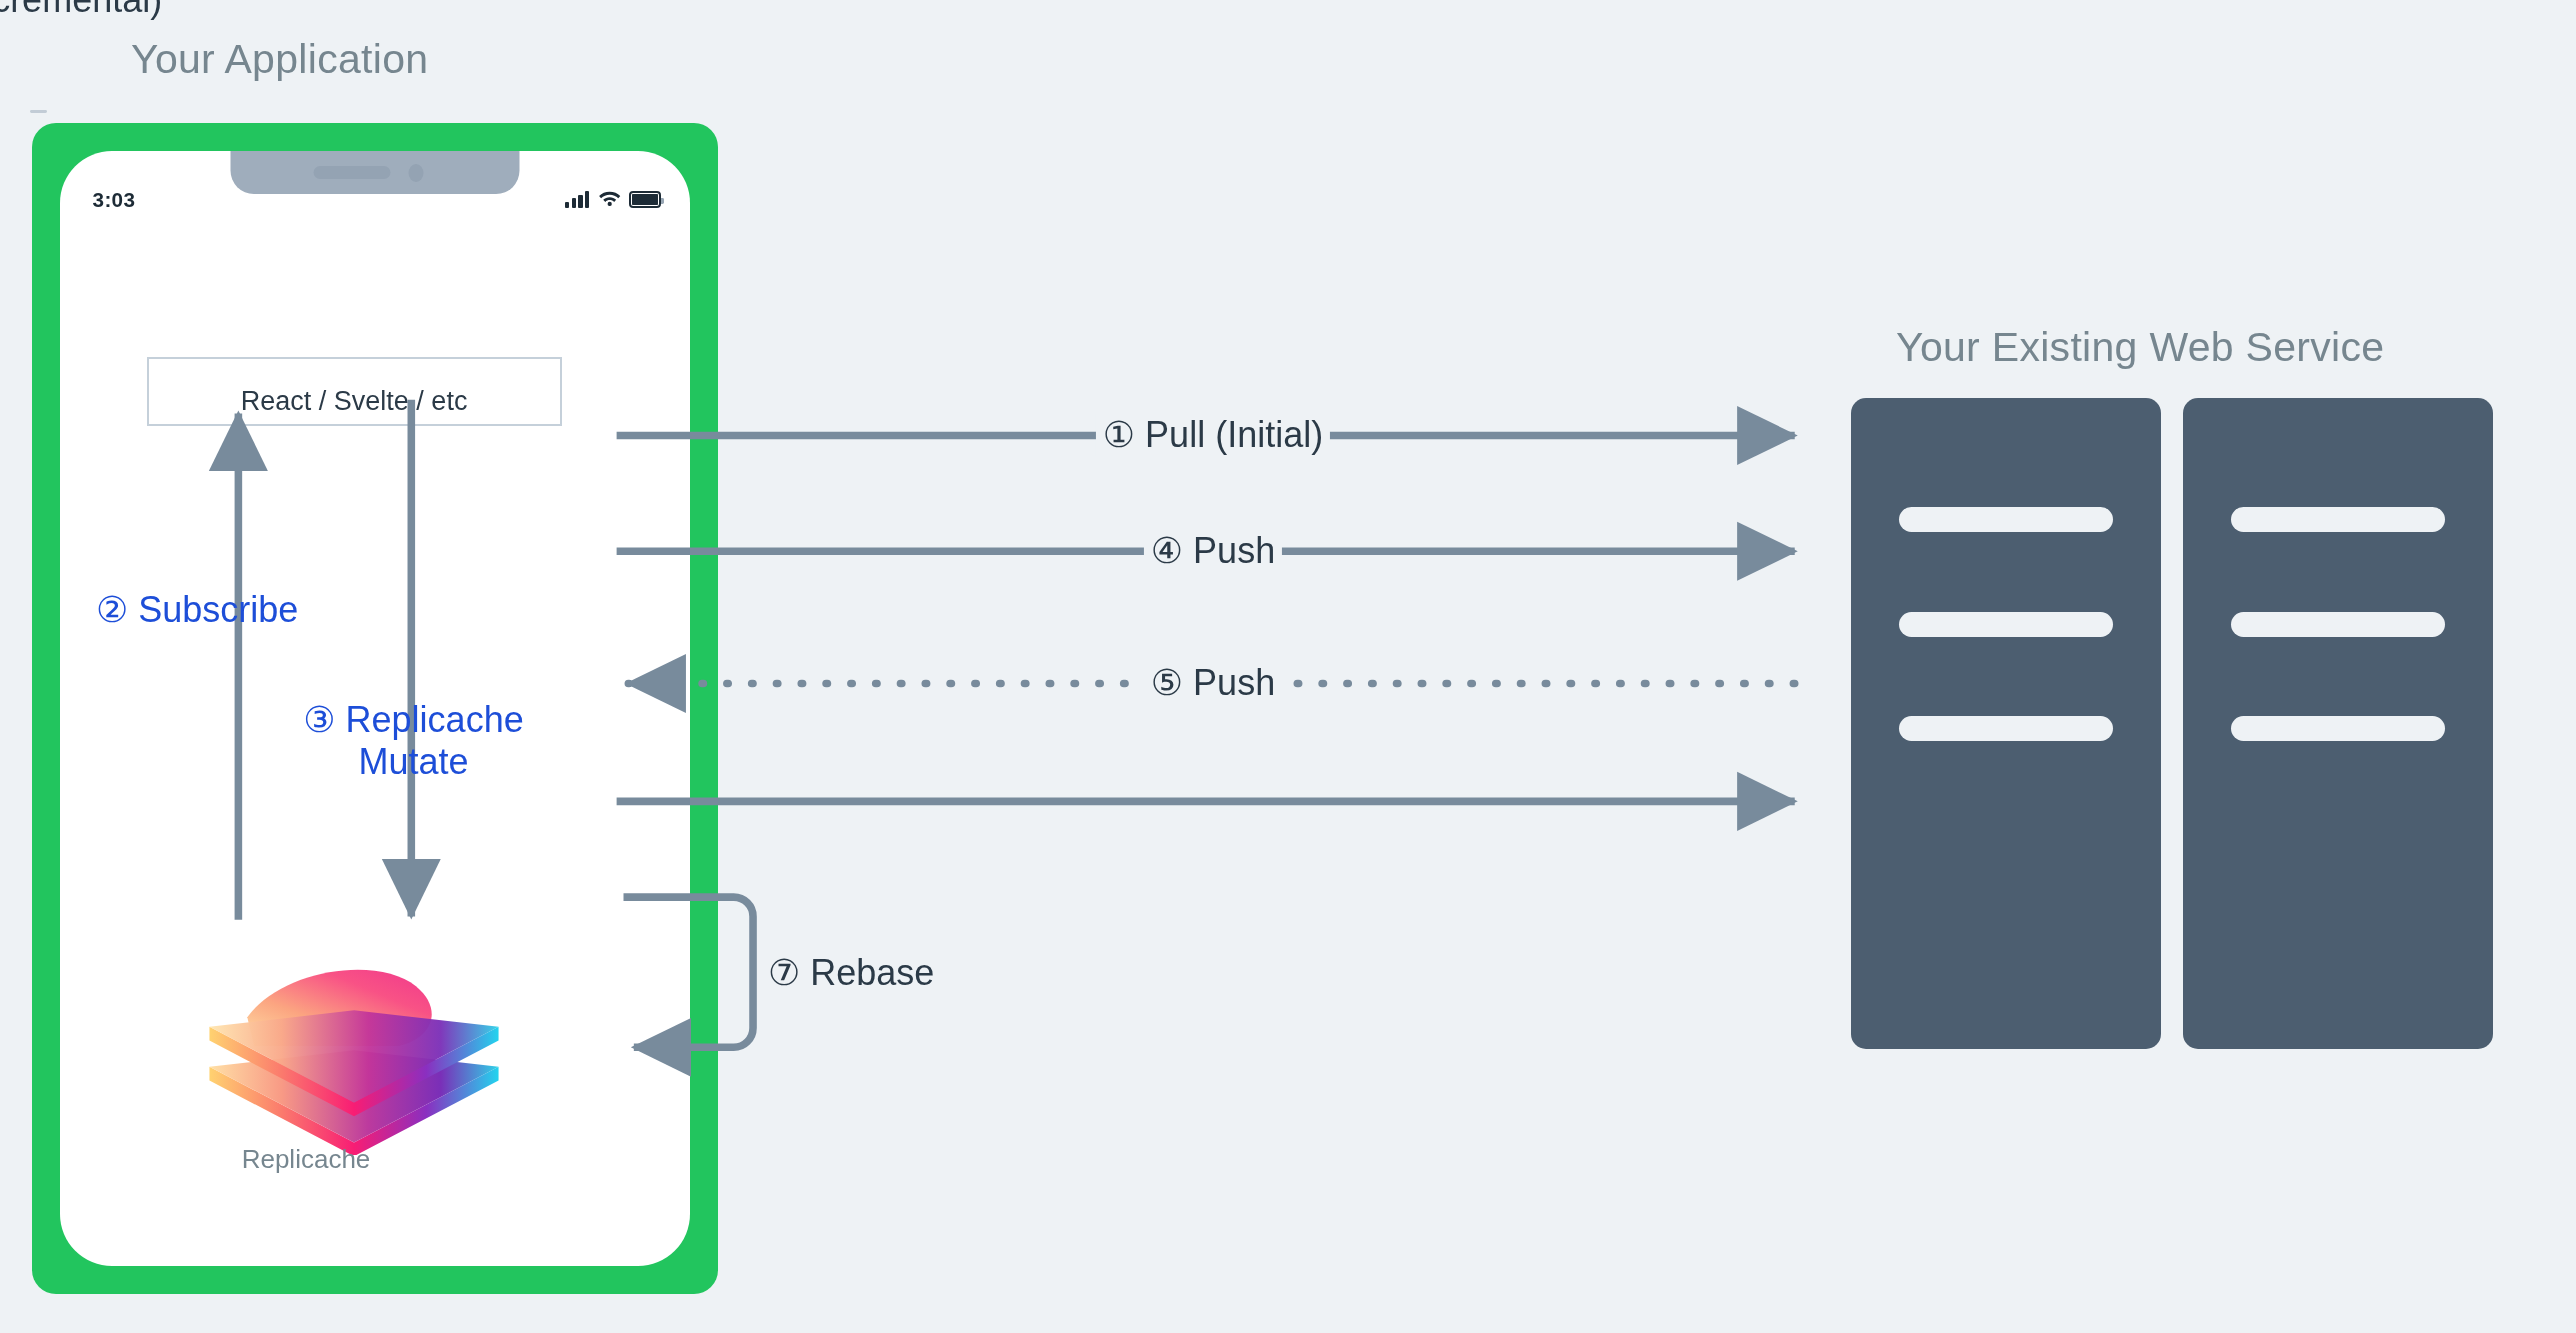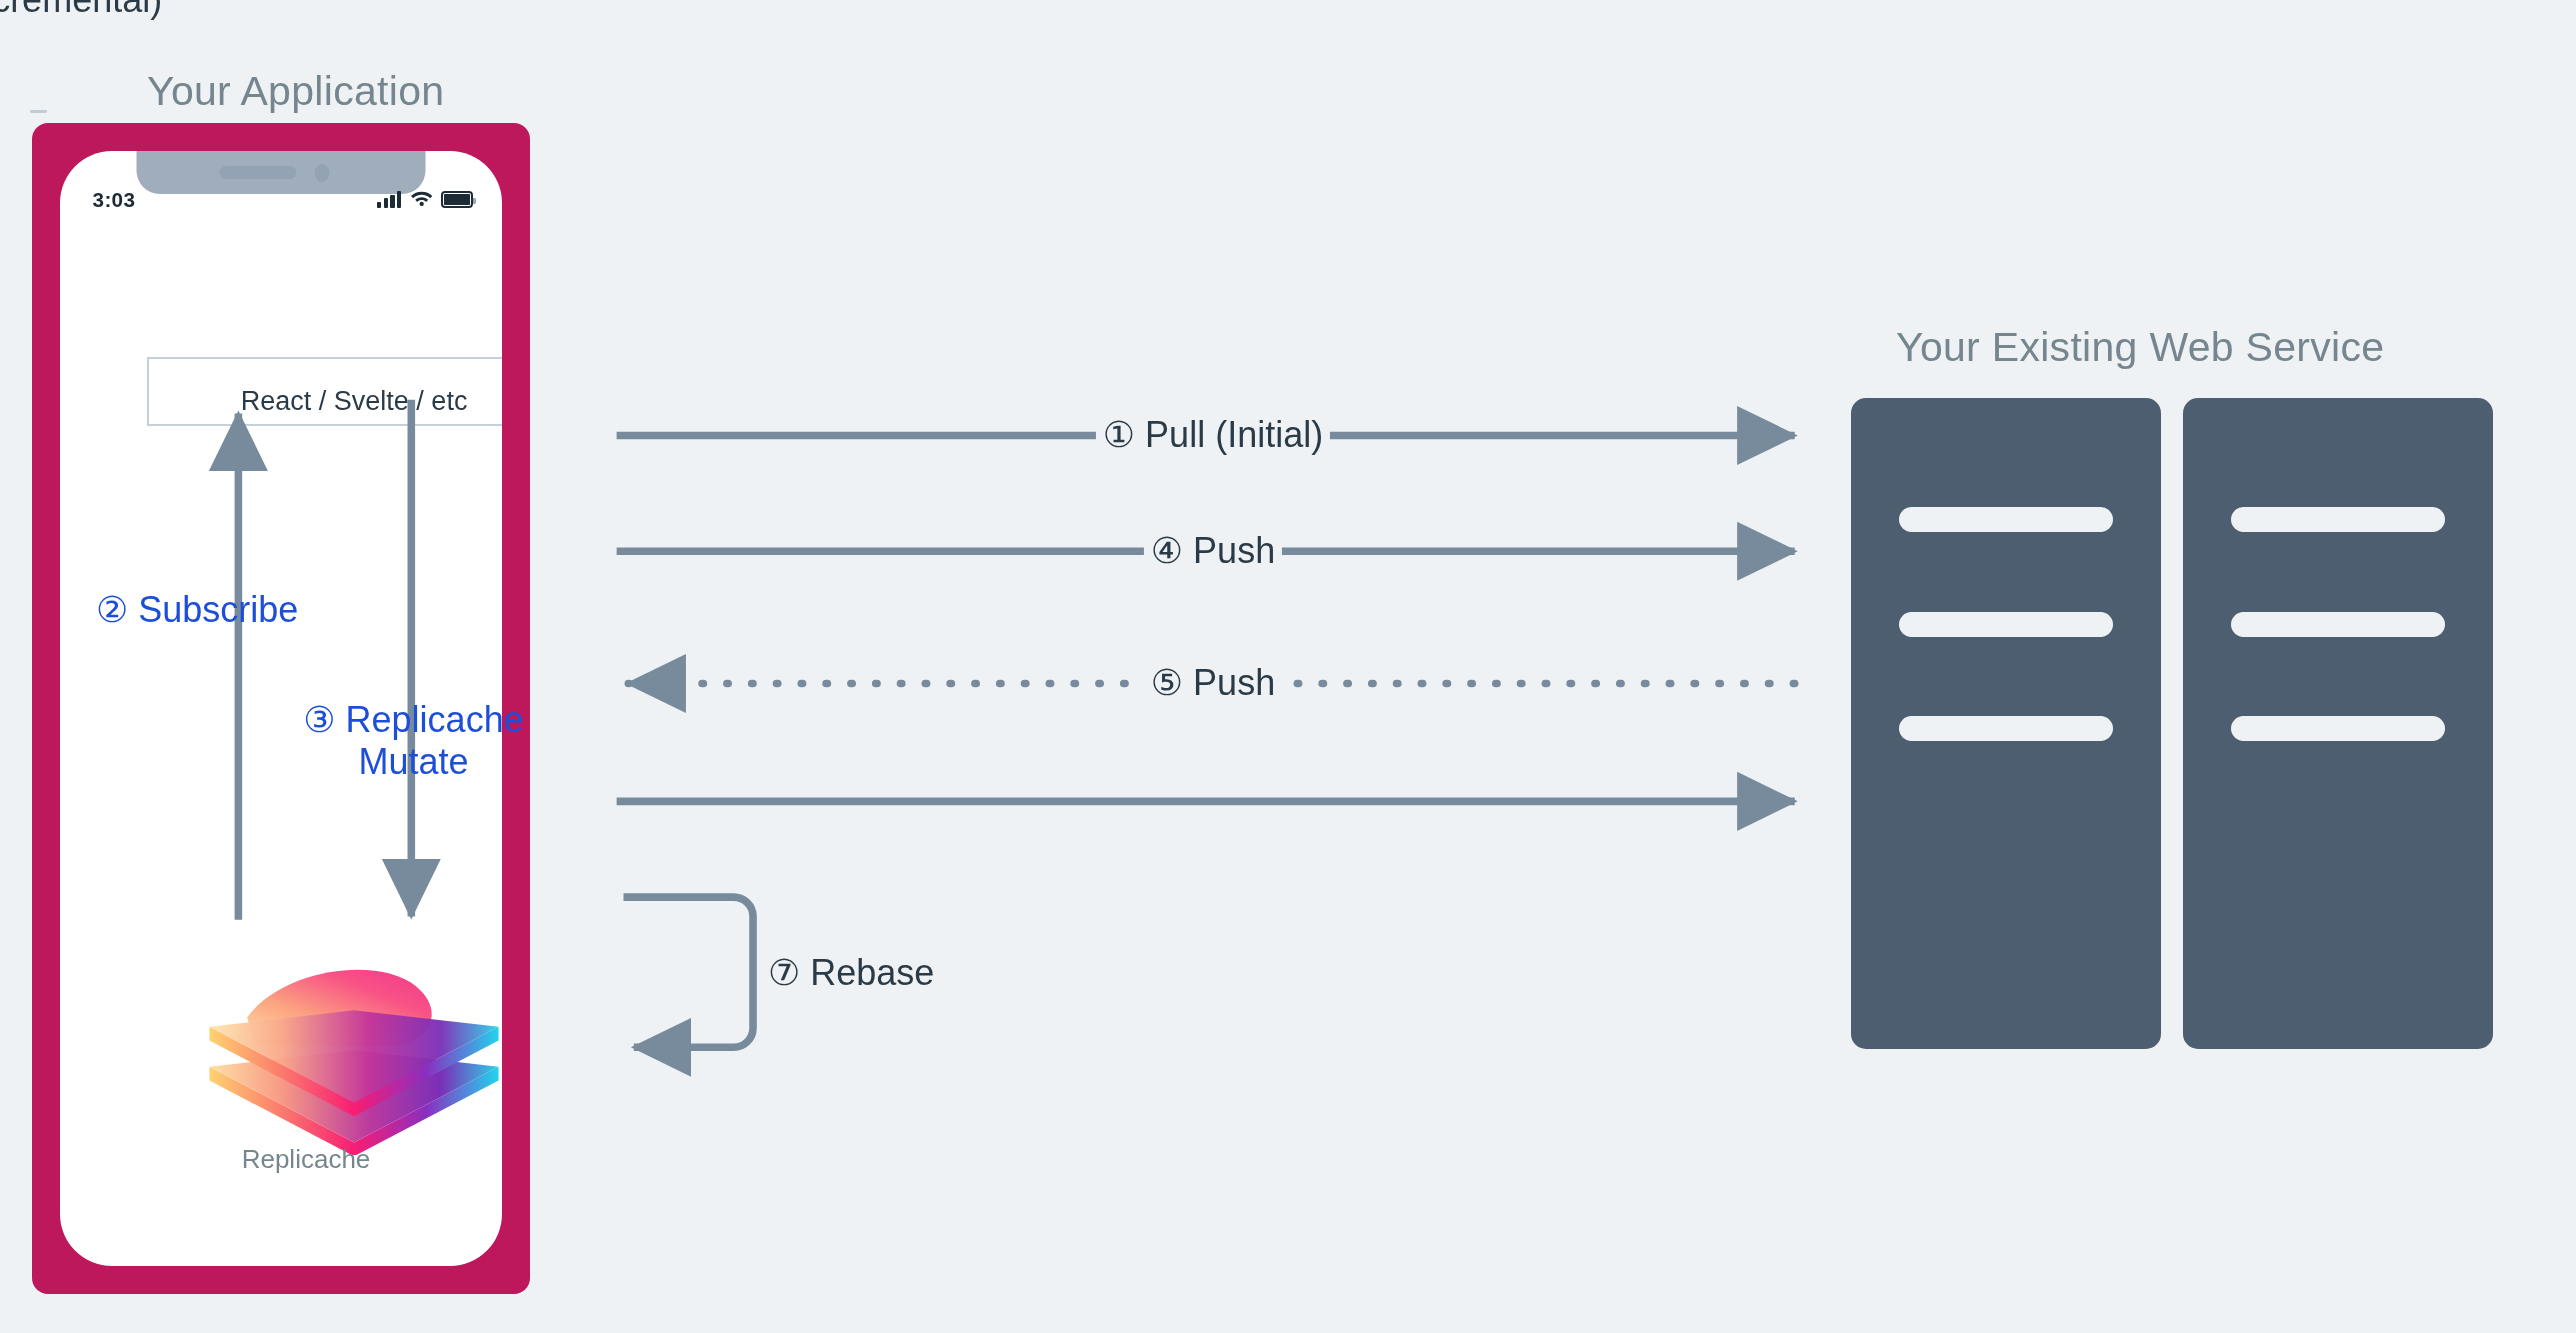--- a/index.html
+++ b/index.html
@@ -22,32 +22,32 @@
 
   
   .section-title {
     position: absolute;
     color: #76868f;
     font-size: 41px;
     font-weight: 400;
     letter-spacing: 0.3px;
     white-space: nowrap;
   }
-  #app-title { left: 147px; top: 36px; margin-top: 32px; }
+  #app-title { left: 131px; top: 36px; }
   #service-title { left: 1896px; top: 324px; }
 
   
   #phone-frame {
     position: absolute;
     left: 32px;
     top: 123px;
-    width: 498px;
+    width: 686px;
     height: 1171px;
-    background: #be185d;
-    border-radius: 16px;
+    background: #22c55e;
+    border-radius: 24px;
   }
   #phone-screen {
     position: absolute;
     left: 27.6px;
     top: 27.6px;
     right: 27.6px;
     bottom: 27.6px;
     background: #ffffff;
     border-radius: 52px;
     overflow: hidden;

